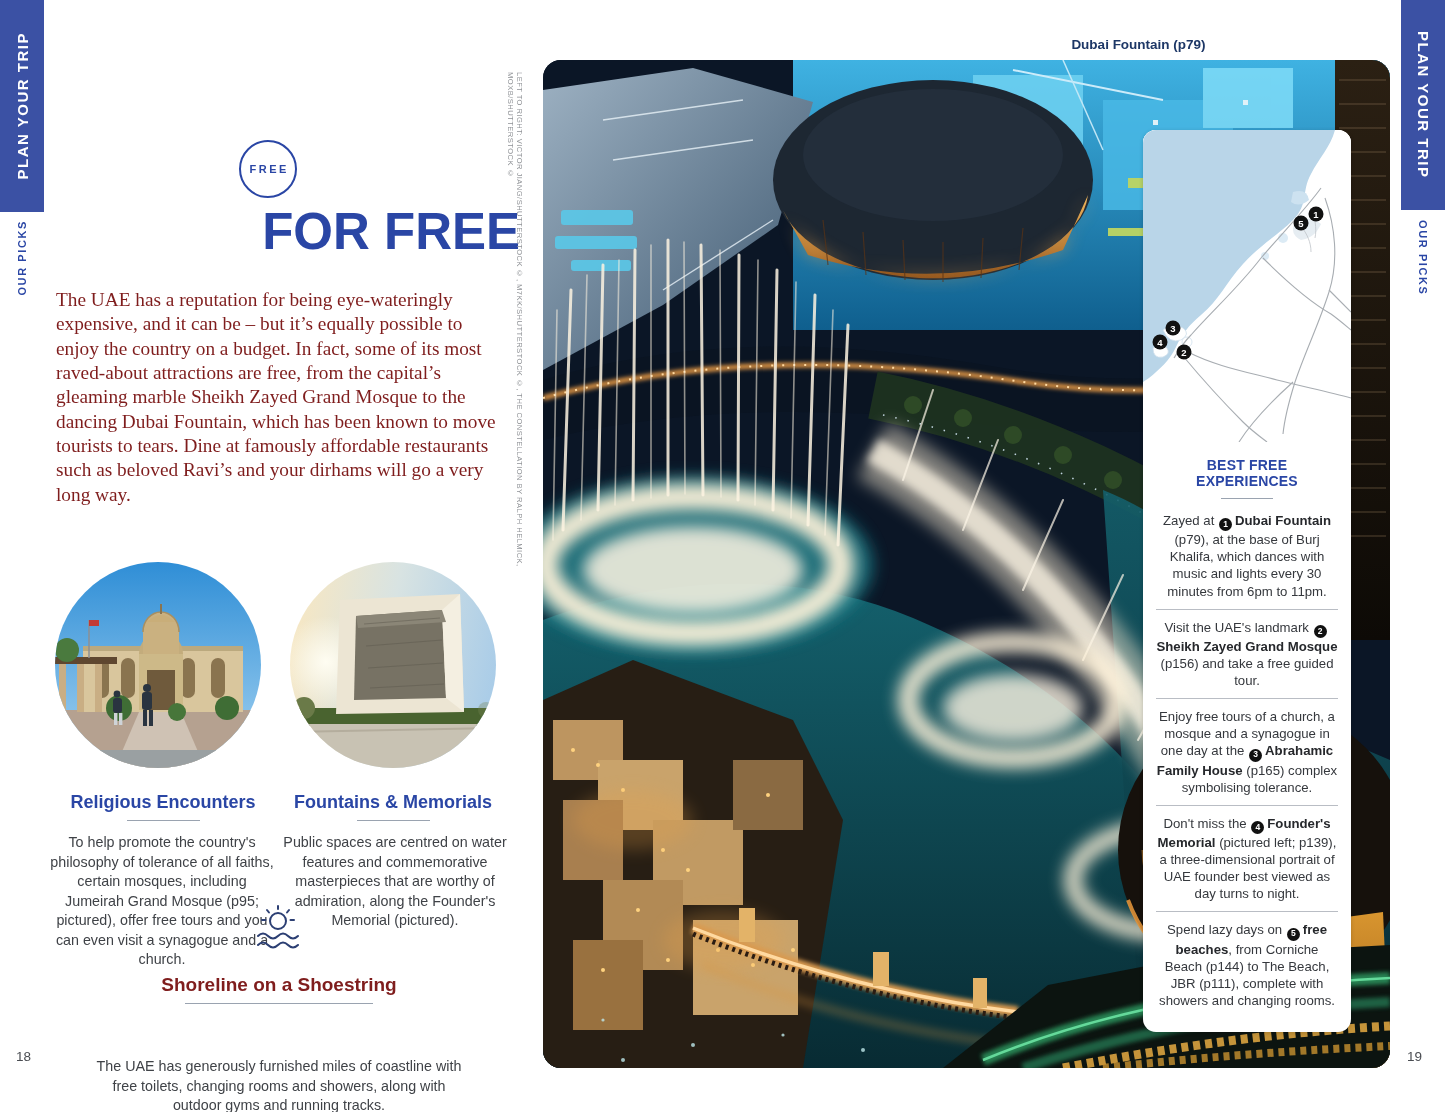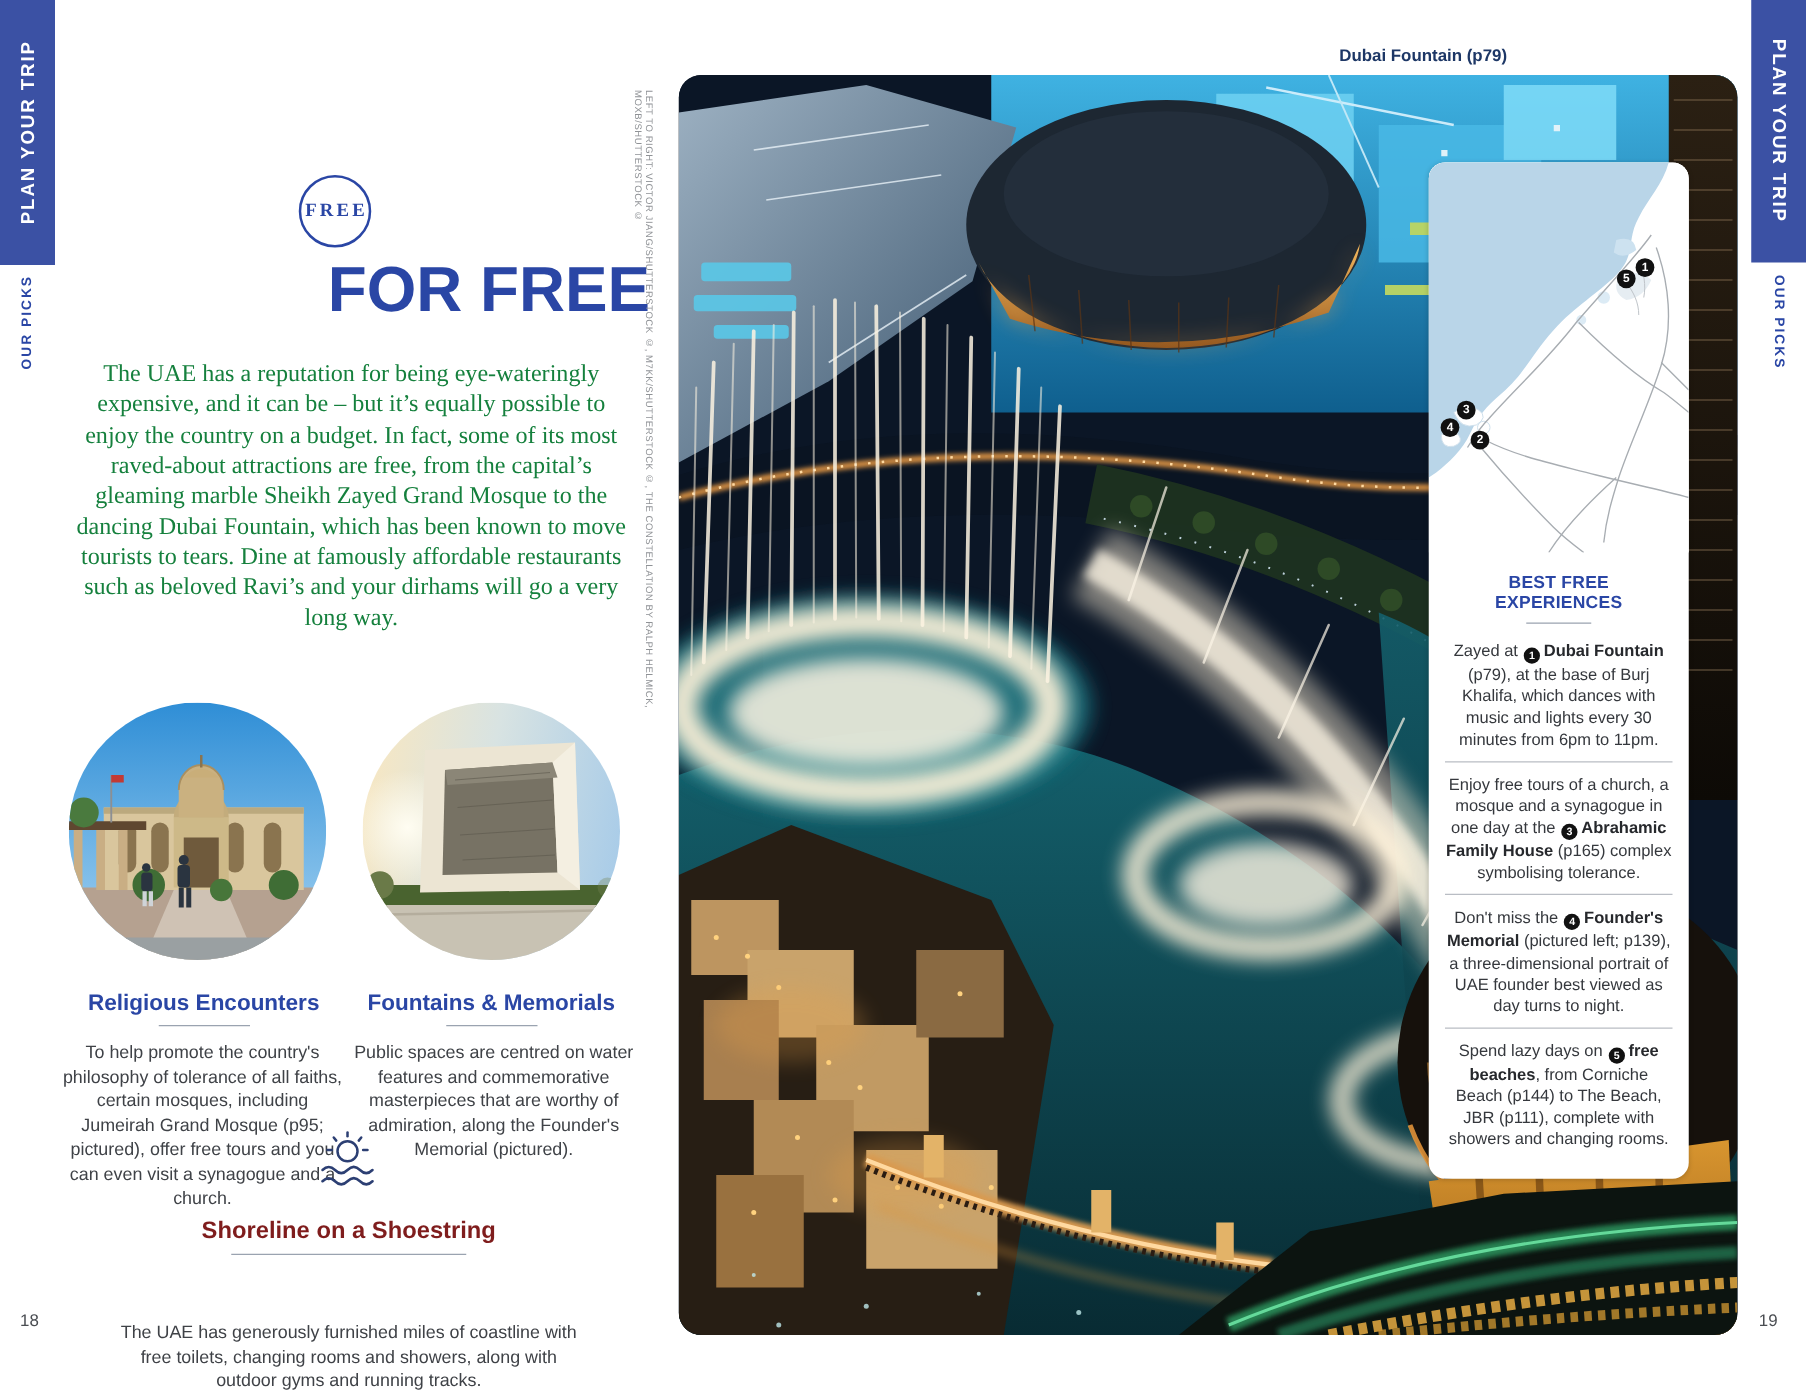--- a/index.html
+++ b/index.html
@@ -12,25 +12,25 @@
   .side-tab{background:#3b51a4;color:#ffffff;display:flex;align-items:center;justify-content:center;}
   .vtext-up{writing-mode:vertical-rl;transform:rotate(180deg);}
   .vtext-down{writing-mode:vertical-rl;}
   .side-tab span{font-weight:bold;font-size:15px;letter-spacing:1.5px;}
   .side-sub{display:flex;align-items:center;justify-content:center;color:#2a46a5;}
   .side-sub span{font-weight:bold;font-size:11px;letter-spacing:1.6px;}
 
   
   .free-badge{width:54px;height:54px;border:2.5px solid #2a46a5;border-radius:50%;
     display:flex;align-items:center;justify-content:center;color:#2a46a5;
-    font-size:15px;font-weight:bold;letter-spacing:2.5px;text-indent:2.5px;font-family:Liberation Serif, serif;}
+    font-size:11px;font-weight:bold;letter-spacing:2.5px;text-indent:2.5px;}
   .big-title{color:#2a46a5;font-size:51px;font-weight:800;letter-spacing:0;
     text-align:right;line-height:1;}
-  .intro{font-family:"Liberation Serif",serif;color:#15803d;font-size:19.3px;
-    line-height:1.26;text-align:center;}
+  .intro{font-family:"Liberation Serif",serif;color:#7f1d1d;font-size:19.3px;
+    line-height:1.26;text-align:left;}
   .col-heading{color:#2a46a5;font-size:18px;font-weight:bold;text-align:center;}
   .heading-rule{height:1px;background:#9aa3b0;}
   .col-body{color:#3f4247;font-size:14.3px;line-height:1.37;text-align:center;}
   .shore-heading{color:#7f1d1d;font-size:19px;font-weight:bold;text-align:center;}
   .page-num{color:#4a4d52;font-size:13.5px;}
   .circle-photo{border-radius:50%;overflow:hidden;}
   .circle-photo svg{display:block;}
 
   
   .photo-wrap{border-radius:18px;overflow:hidden;background:#0b1626;}
@@ -476,20 +476,21 @@
       <div class="map-marker" style="left: 158px; top: 93px;">5</div>
       <div class="map-marker" style="left: 30px; top: 198px;">3</div>
       <div class="map-marker" style="left: 17px; top: 212px;">4</div>
       <div class="map-marker" style="left: 41px; top: 222px;">2</div>
     </div>
   <div class="exp-body">
     <div class="exp-title">BEST FREE EXPERIENCES</div>
     <div class="exp-title-rule"></div>
     <div id="card-items">
         <div class="card-item"><span>Zayed at </span><span class="numdot">1</span><span class="b">Dubai Fountain</span><span> (p79), at the base of Burj Khalifa, which dances with music and lights every 30 minutes from 6pm to 11pm.</span></div>
+        <div class="card-item"><span>Visit the UAE's landmark </span><span class="numdot">2</span><span class="b">Sheikh Zayed Grand Mosque</span><span> (p156) and take a free guided tour.</span></div>
         <div class="card-item"><span>Enjoy free tours of a church, a mosque and a synagogue in one day at the </span><span class="numdot">3</span><span class="b">Abrahamic Family House</span><span> (p165) complex symbolising tolerance.</span></div>
         <div class="card-item"><span>Don't miss the </span><span class="numdot">4</span><span class="b">Founder's Memorial</span><span> (pictured left; p139), a three-dimensional portrait of UAE founder best viewed as day turns to night.</span></div>
         <div class="card-item"><span>Spend lazy days on </span><span class="numdot">5</span><span class="b">free beaches</span><span>, from Corniche Beach (p144) to The Beach, JBR (p111), complete with showers and changing rooms.</span></div>
       </div>
   </div>
 </div>
 
 <div class="abs side-tab" style="left:1401px;top:0;width:44px;height:210px;">
   <span class="vtext-down">PLAN YOUR TRIP</span>
 </div>

